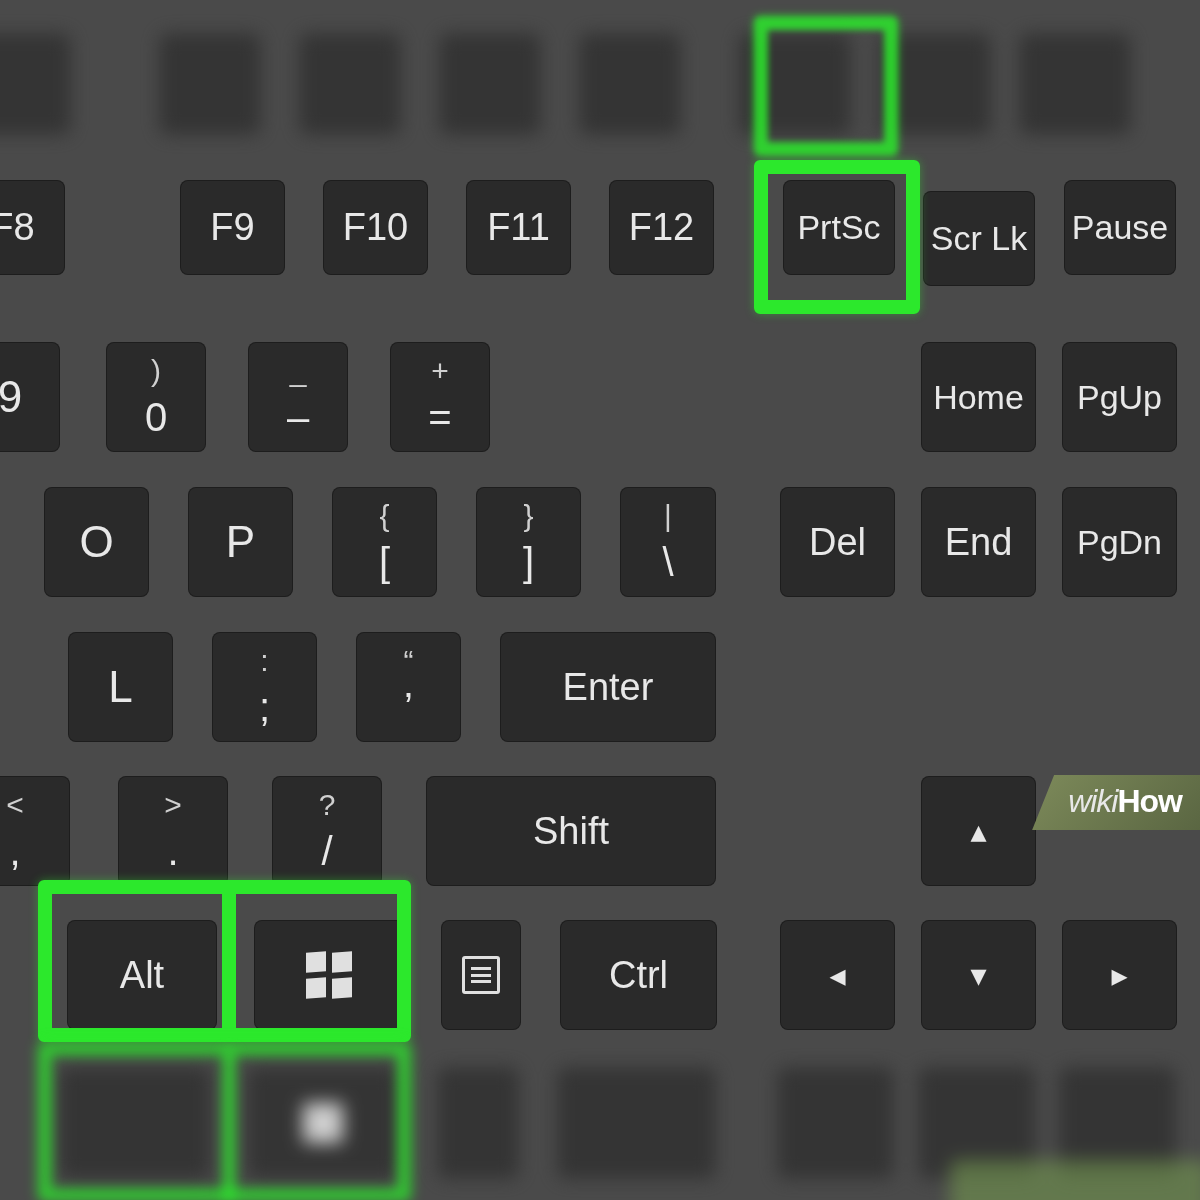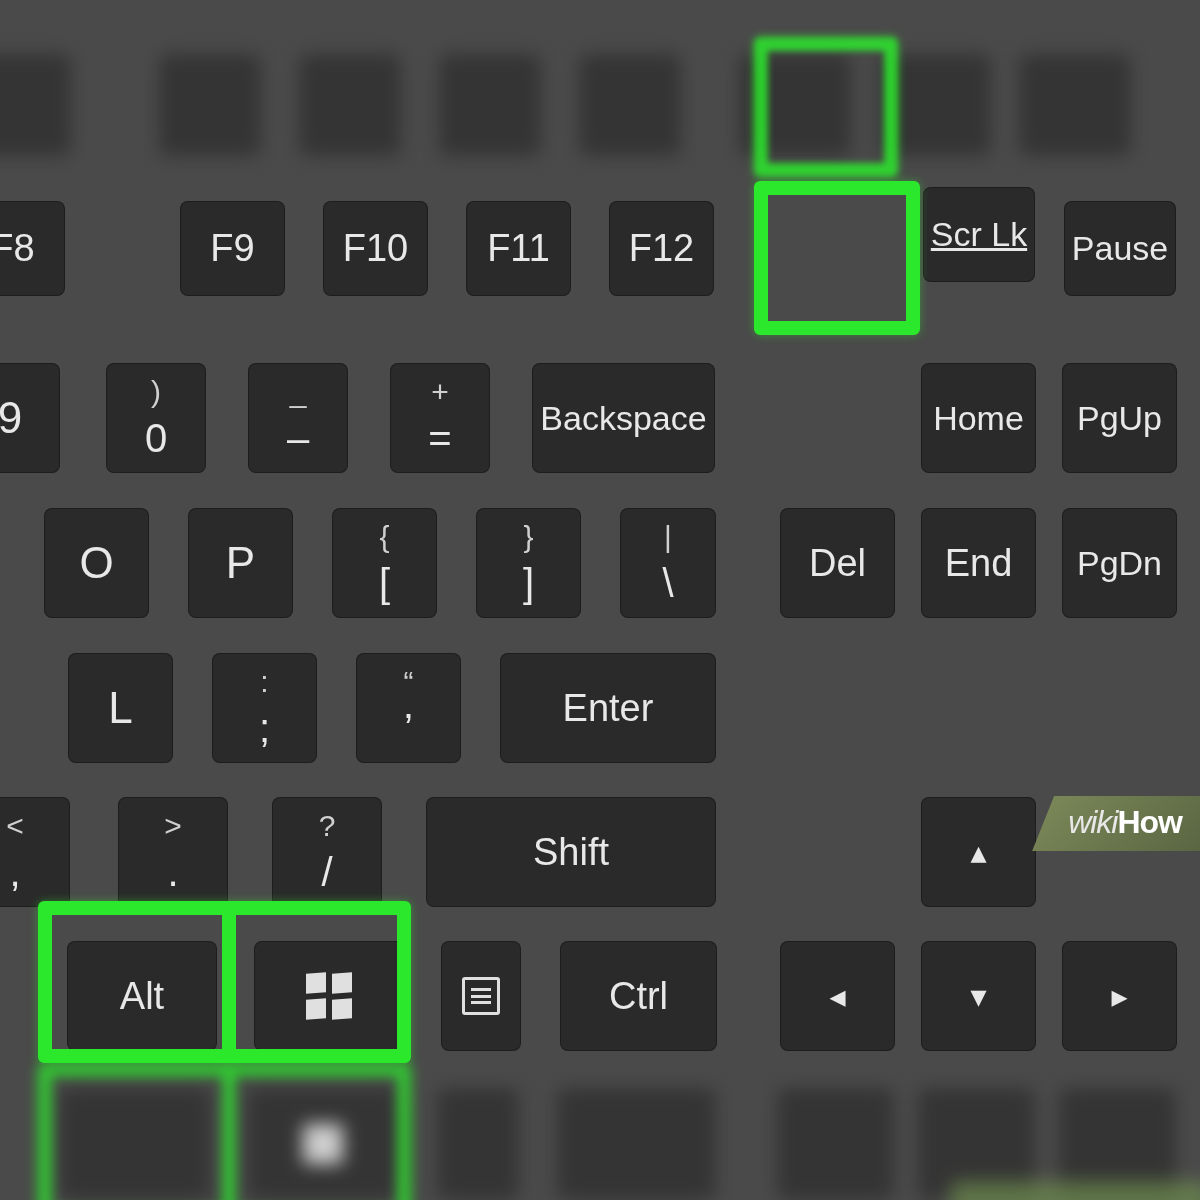--- a/index.html
+++ b/index.html
@@ -4,21 +4,21 @@
 <style>
   * { box-sizing: border-box; margin: 0; padding: 0; }
   html, body { width: 1200px; height: 1200px; overflow: hidden; }
   body {
     background: #4a4a4a;
     font-family: "Segoe UI", Arial, sans-serif;
     position: relative;
   }
   .keyboard {
     position: absolute;
-    top: 0; left: 0; width: 1200px; height: 960px; margin-top: 21px;
+    top: 0; left: 0; width: 1200px; height: 960px;
   }
   .key {
     position: absolute;
     background: #2a2a2a;
     border-radius: 8px;
     display: flex;
     align-items: center;
     justify-content: center;
     color: #e8e8e8;
     font-weight: 300;
@@ -111,44 +111,44 @@
     </div>
   <div class="key" style="left:323px; top:180px; width:105px; height:95px;">
       <span class="lbl-md">F10</span>
     </div>
   <div class="key" style="left:466px; top:180px; width:105px; height:95px;justify-content:center;">
       <span class="lbl-md">F11</span>
     </div>
   <div class="key" style="left:609px; top:180px; width:105px; height:95px;">
       <span class="lbl-md">F12</span>
     </div>
-  <div class="key" style="left:923px; top:166px; width:112px; height:95px;text-decoration:underline;">
+  <div class="key" style="left:783px; top:180px; width:112px; height:95px;">
+      <span class="lbl-sm">PrtSc</span>
+    </div>
+  <div class="key" style="left:923px; top:191px; width:112px; height:95px;">
       <span class="lbl-sm">Scr Lk</span>
     </div>
   <div class="key" style="left:1064px; top:180px; width:112px; height:95px;">
       <span class="lbl-sm">Pause</span>
     </div>
 
   <div class="key" style="left:-40px; top:342px; width:100px; height:110px;">
       <span class="lbl-lg">9</span>
     </div>
   <div class="key two-row" style="left:106px; top:342px; width:100px; height:110px;">
       <span class="top">)</span>
       <span class="bot">0</span>
     </div>
   <div class="key two-row" style="left:248px; top:342px; width:100px; height:110px;">
       <span class="top">_</span>
       <span class="bot">–</span>
     </div>
   <div class="key two-row" style="left:390px; top:342px; width:100px; height:110px;">
       <span class="top">+</span>
       <span class="bot">=</span>
-    </div>
-  <div class="key" style="left:532px; top:342px; width:183px; height:110px;">
-      <span class="lbl-sm">Backspace</span>
     </div>
   <div class="key" style="left:921px; top:342px; width:115px; height:110px;">
       <span class="lbl-sm">Home</span>
     </div>
   <div class="key" style="left:1062px; top:342px; width:115px; height:110px;">
       <span class="lbl-sm">PgUp</span>
     </div>
 
   <div class="key" style="left:44px; top:487px; width:105px; height:110px;">
       <span class="lbl-lg">O</span>

